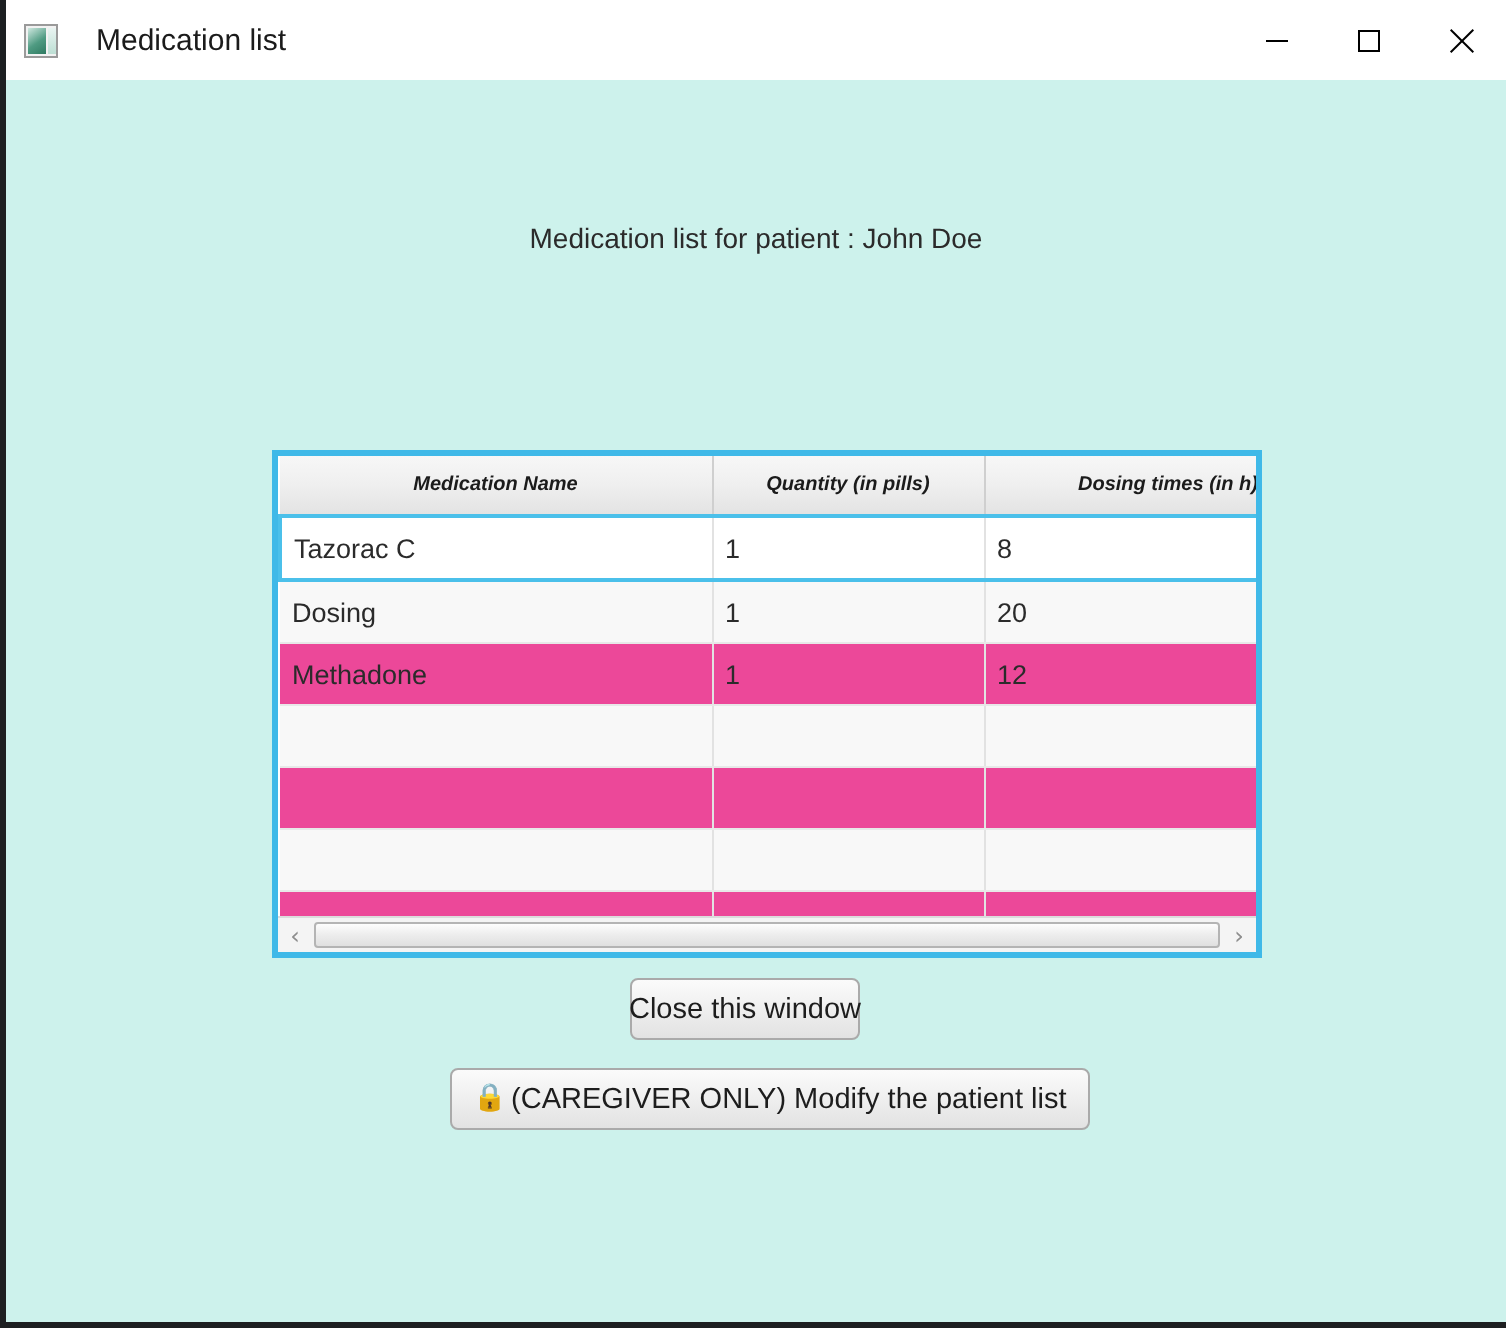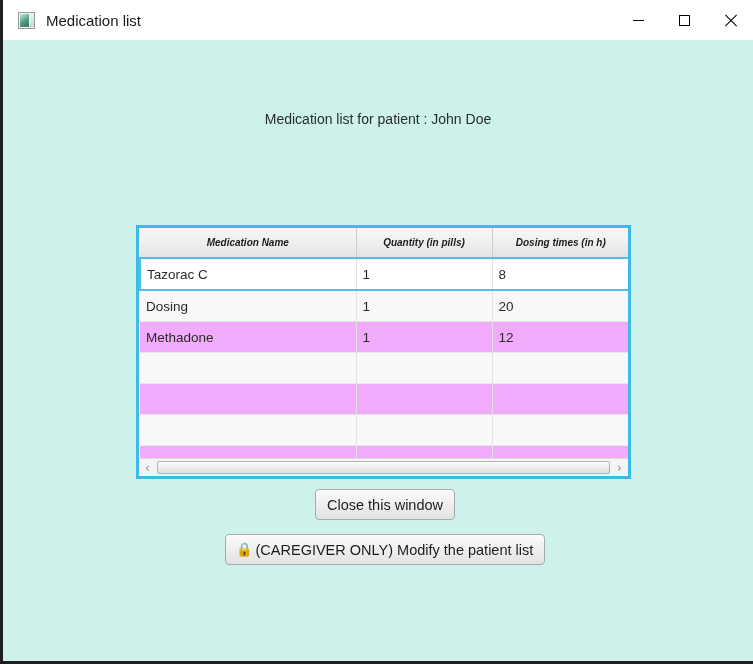--- a/index.html
+++ b/index.html
@@ -30,23 +30,24 @@
     position: relative;
     height: 40px;
     background: #ffffff;
     display: flex;
     align-items: center;
     box-sizing: border-box;
   }
   #title-left {
     display: flex;
     align-items: center;
-    padding-left: 15px;
+    padding-left: 9px;
     flex: 1 1 auto;
     min-width: 0;
+    gap: 8px;
   }
   #app-icon {
     width: 17px;
     height: 17px;
     box-sizing: border-box;
     border: 1px solid #9a9a9a;
     background: #f2f2f2;
     position: relative;
     flex: 0 0 auto;
   }
@@ -164,34 +165,34 @@
     background: linear-gradient(180deg, #f7f7f7 0%, #efefef 50%, #e3e3e3 100%);
     border-right: 1px solid #cfcfcf;
     border-bottom: 1px solid #b9b9b9;
     color: #1b1b1b;
     font-weight: bold;
     font-size: 10px;
     text-align: center;
     padding: 0;
     font-style: italic;
   }
-  #grid thead th:last-child { border-right: none; }
+  #grid thead th:last-child { border-right: none; text-align: right; }
 
   #grid tbody td {
     height: 30px;
     padding: 0 0 0 6px;
     border-right: 1px solid #e2e2e2;
     border-bottom: 1px solid #e8e8e8;
     color: #2b2b2b;
     vertical-align: middle;
     white-space: nowrap;
     overflow: hidden;
   }
   #grid tbody td:last-child { border-right: none; }
-  #grid tbody tr.odd  td { background: #f0abfc; }
+  #grid tbody tr.odd  td { background: #ec4899; }
   #grid tbody tr.even td { background: #f8f8f8; }
 
   #grid tbody tr.selected td {
     background: #ffffff;
     border-top: 2px solid #4bc0ea;
     border-bottom: 2px solid #4bc0ea;
   }
   #grid tbody tr.selected td:first-child { border-left: 2px solid #4bc0ea; }
   #grid tbody tr.selected td:last-child  { border-right: 2px solid #4bc0ea; }
 
@@ -240,21 +241,21 @@
     font-family: "Liberation Sans", sans-serif;
     display: flex;
     align-items: center;
     justify-content: center;
     cursor: default;
     white-space: nowrap;
   }
   #btn-close-window {
     left: 312px;
     top: 449px;
-    width: 140px;
+    width: 115px;
     height: 31px;
   }
   #btn-modify-list {
     left: 222px;
     top: 494px;
     width: 320px;
     height: 31px;
   }
   #lock-icon {
     font-size: 13.5px;

